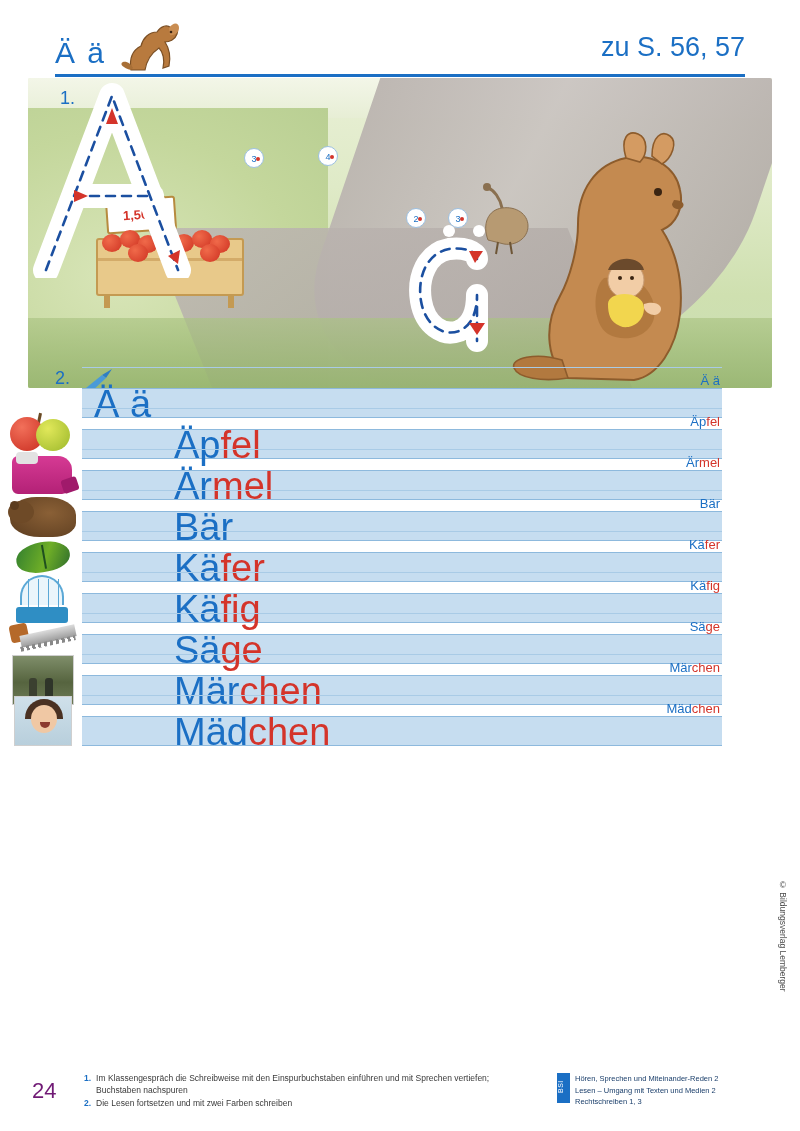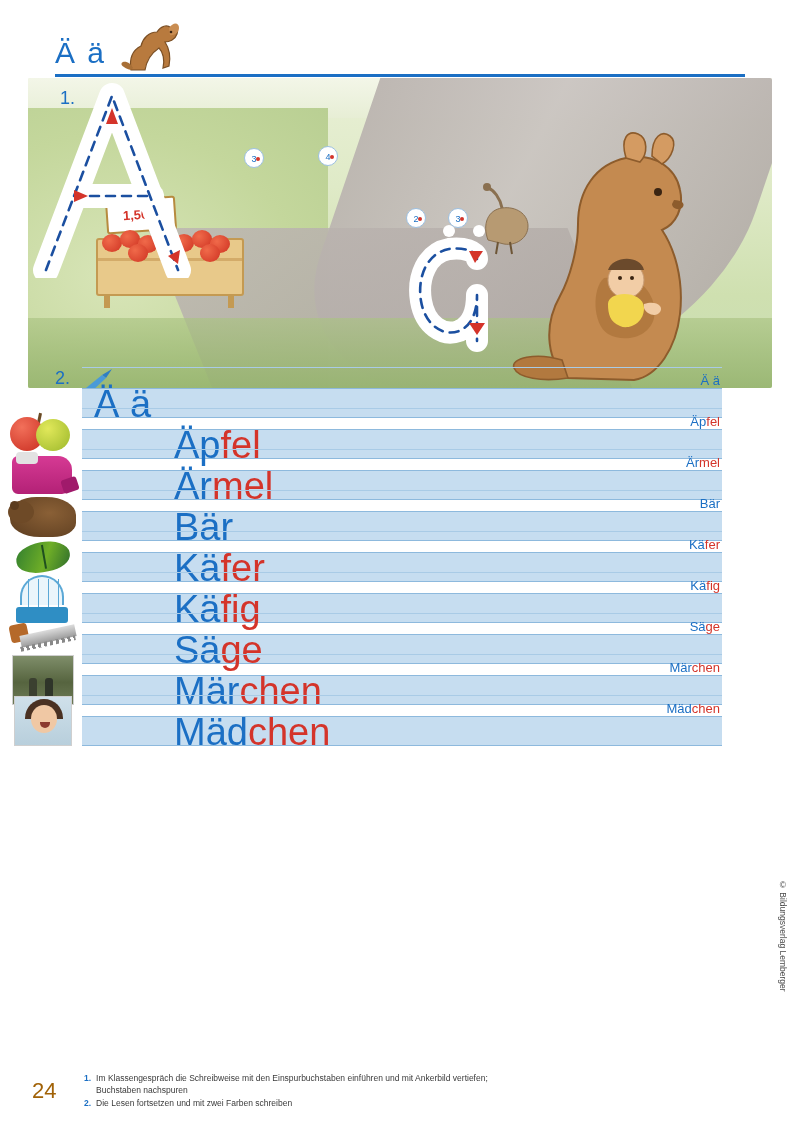--- a/index.html
+++ b/index.html
@@ -281,21 +281,21 @@
     background: linear-gradient(180deg,#cfe0ea,#b8cfdc);
     border:1px solid #cfcfcf; overflow:hidden;
   }
   .girl .face { position:absolute; left:16px; top:8px; width:26px; height:28px; border-radius:50%; background:#f0c8a4; }
   .girl .hair { position:absolute; left:10px; top:2px; width:38px; height:20px; border-radius:20px 20px 0 0; background:#4a3122; }
   .girl .mouth { position:absolute; left:25px; top:25px; width:10px; height:6px; border-radius:0 0 8px 8px; background:#8c3a2e; }
 
   
   .page-num {
     position:absolute; left:32px; top:1078px;
-    font-size: 22px; color:#a16207;
+    font-size: 22px; color:#701a75;
   }
   .footnotes {
     position:absolute; left:84px; top:1072px;
     width: 440px;
     font-size: 8.5px; color:#3a3a3a; line-height: 1.45;
   }
   .footnotes .fn { display:flex; gap:5px; }
   .footnotes .fn .n { color:#1b6fc4; font-weight:bold; }
   .bsi-block {
     position:absolute; left:557px; top:1073px;
@@ -322,20 +322,21 @@
     <div class="header-letter">Ä ä</div>
 
     <svg class="kangaroo-head" viewBox="0 0 80 56">
       <path d="M18 52 C16 40 20 32 28 28 C30 20 36 14 44 14 C48 8 54 6 58 10 C62 6 66 10 64 16 C62 22 56 24 52 24 C56 30 58 38 56 48 L50 50 C52 42 50 34 46 30 C40 34 34 40 32 52 Z" fill="#b87a3e" stroke="#7b4f24" stroke-width="1.2"></path>
       <path d="M56 10 C60 4 66 4 66 10 C66 15 60 18 57 17 Z" fill="#c98d52"></path>
       <circle cx="58" cy="14" r="1.3" fill="#3a2412"></circle>
       <path d="M18 52 C10 50 6 46 10 44 C14 43 18 46 20 50 Z" fill="#a86f36"></path>
     </svg>
 
     <div class="header-rule"></div>
+    <div class="header-ref">zu S. 56, 57</div>
   </div>
 
   <div class="illus">
     <div class="sky"></div>
     <div class="grass-left"></div>
     <div class="road"></div>
     <div class="road2"></div>
     <div class="grass-bot"></div>
 
     <div class="crate">
@@ -590,22 +591,30 @@
 
   </div>
 
   <div class="copyright">© Bildungsverlag Lemberger</div>
 
   <div class="page-num">24</div>
 
   <div class="footnotes">
     <div class="fn">
       <span class="n">1.</span>
-      <span>Im Klassengespräch die Schreibweise mit den Einspurbuchstaben einführen und mit Ankerbild vertiefen; Buchstaben nachspuren</span>
+      <span>Im Klassengespräch die Schreibweise mit den Einspurbuchstaben einführen und mit Sprechen vertiefen; Buchstaben nachspuren</span>
     </div>
     <div class="fn">
       <span class="n">2.</span>
       <span>Die Lesen fortsetzen und mit zwei Farben schreiben</span>
     </div>
   </div>
 
+  <div class="bsi-block">
+    <div class="bsi-tag">BSI</div>
+    <div class="bsi-lines">
+      <div>Hören, Sprechen und Miteinander-Reden 2</div>
+      <div>Lesen – Umgang mit Texten und Medien 2</div>
+      <div>Rechtschreiben 1, 3</div>
+    </div>
+  </div>
 
 </div>
 
 </body></html>

